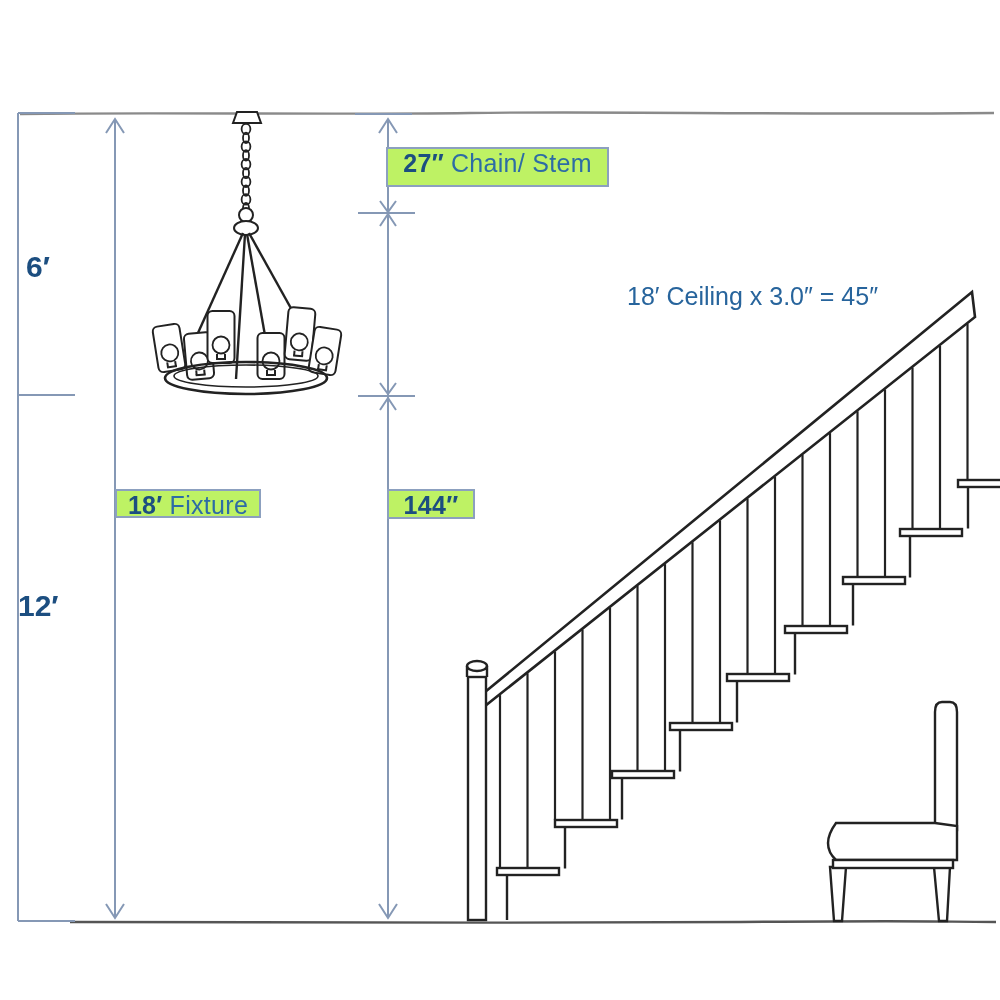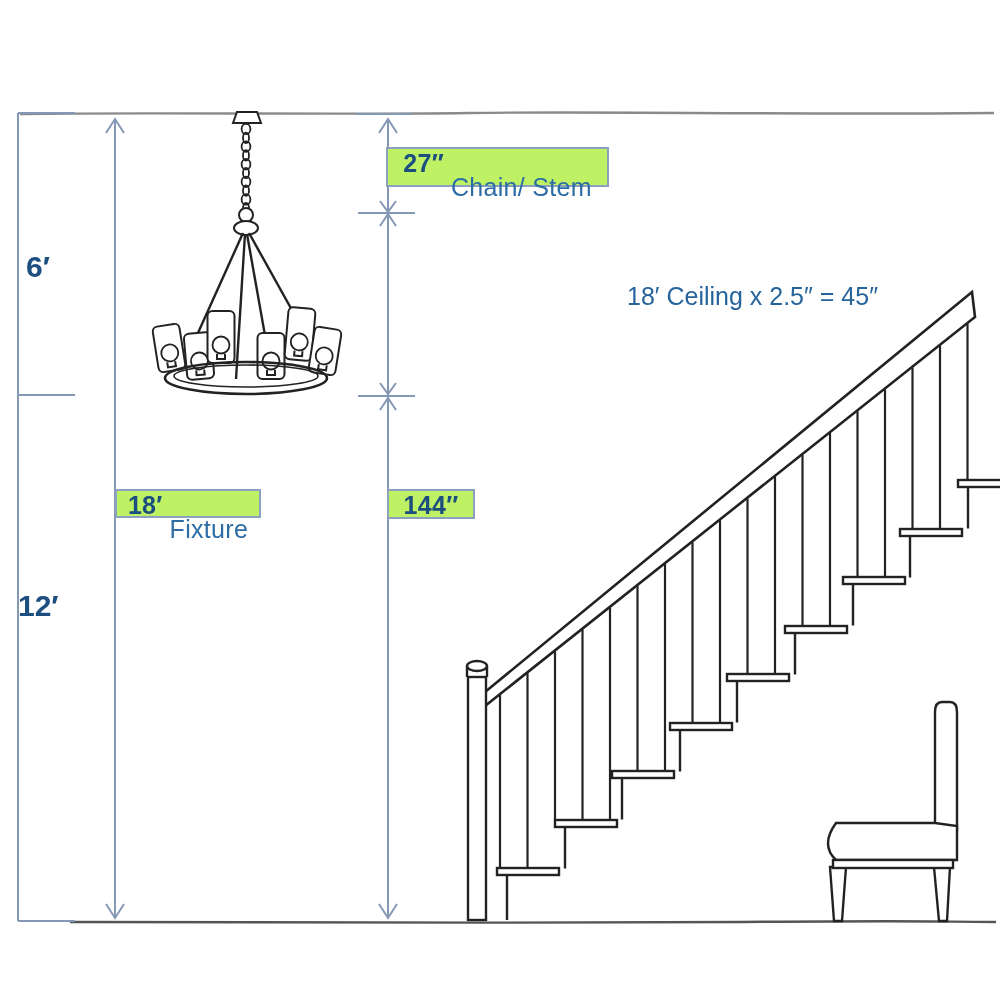--- a/index.html
+++ b/index.html
@@ -3,21 +3,21 @@
 <meta charset="utf-8">
 <style>
   html,body{margin:0;padding:0;background:#ffffff;}
   #stage{position:relative;width:1000px;height:1000px;background:#ffffff;overflow:hidden;
          font-family:"Liberation Sans", sans-serif;}
   #lineart{position:absolute;left:0;top:0;}
   .dim-box{position:absolute;display:flex;align-items:flex-start;justify-content:center;
            background:#bef264;border:2px solid #8ca0bf;box-sizing:border-box;
            font-size:25px;letter-spacing:0.3px;white-space:nowrap;}
   .num{font-weight:bold;color:#1c4e80;}
-  .word{color:#2d6ca5;margin-left:0.28em;margin-top:24px;}
+  .word{color:#2d6ca5;margin-left:0.28em;}
   .scale-label{position:absolute;font-size:30px;font-weight:bold;color:#1c4e80;}
   .formula{position:absolute;font-size:25px;color:#27649c;white-space:nowrap;
            height:28px;line-height:28px;}
 </style>
 </head>
 <body>
 
 <div id="stage">
 
   <svg id="lineart" width="1000" height="1000" viewBox="0 0 1000 1000">
@@ -185,21 +185,21 @@
 
   <div class="scale-label" style="left:26px;top:250px;">6′</div>
   <div class="scale-label" style="left:18px;top:589px;">12′</div>
 
   <div class="dim-box" style="left:386px;top:147px;width:223px;height:40px;">
     <span class="num">27″</span>
     <span class="word">Chain/ Stem</span>
   </div>
 
 
-  <div class="formula" style="left:627px;top:282px;">18′ Ceiling x 2.5″ = 45″</div>
+  <div class="formula" style="left:627px;top:282px;">18′ Ceiling x 3.0″ = 45″</div>
 
   <div class="dim-box" style="left:115px;top:489px;width:146px;height:29px;">
     <span class="num">18′</span>
     <span class="word">Fixture</span>
   </div>
 
   <div class="dim-box" style="left:387px;top:489px;width:88px;height:30px;">
     <span class="num">144″</span>
   </div>
 </div>

